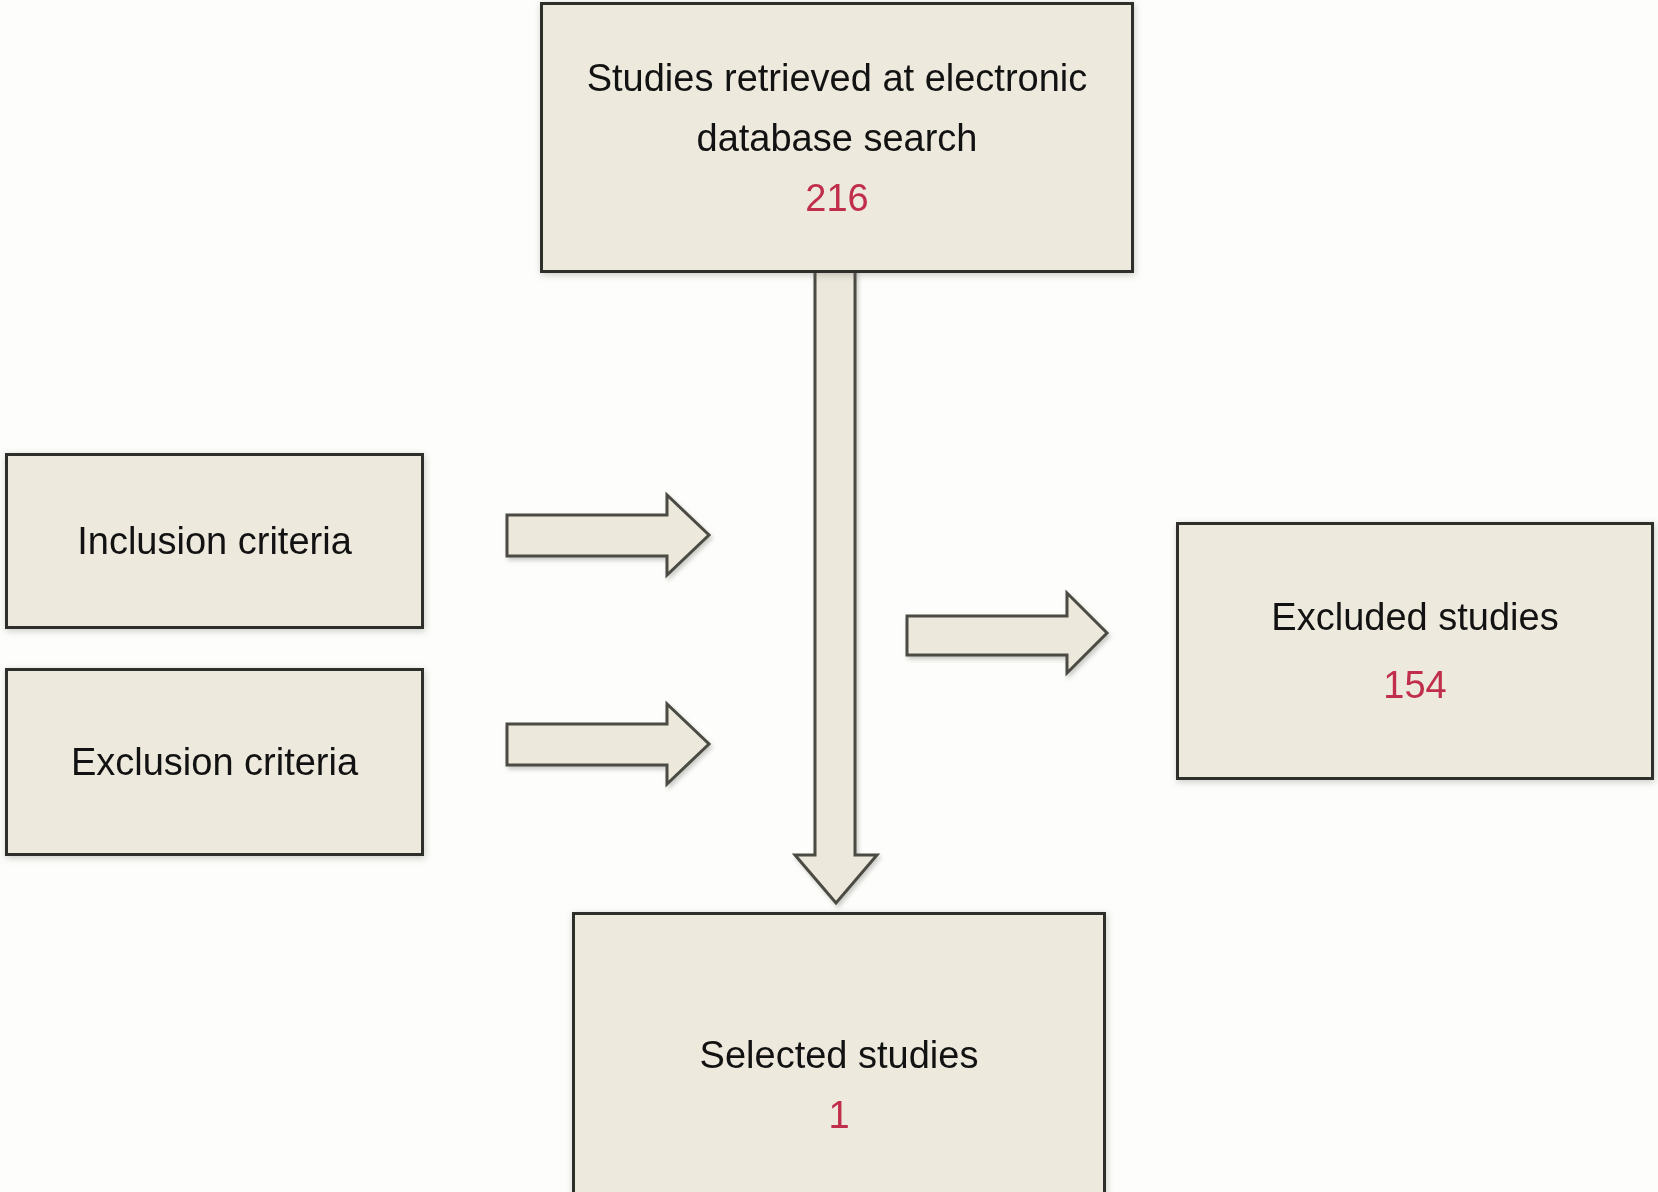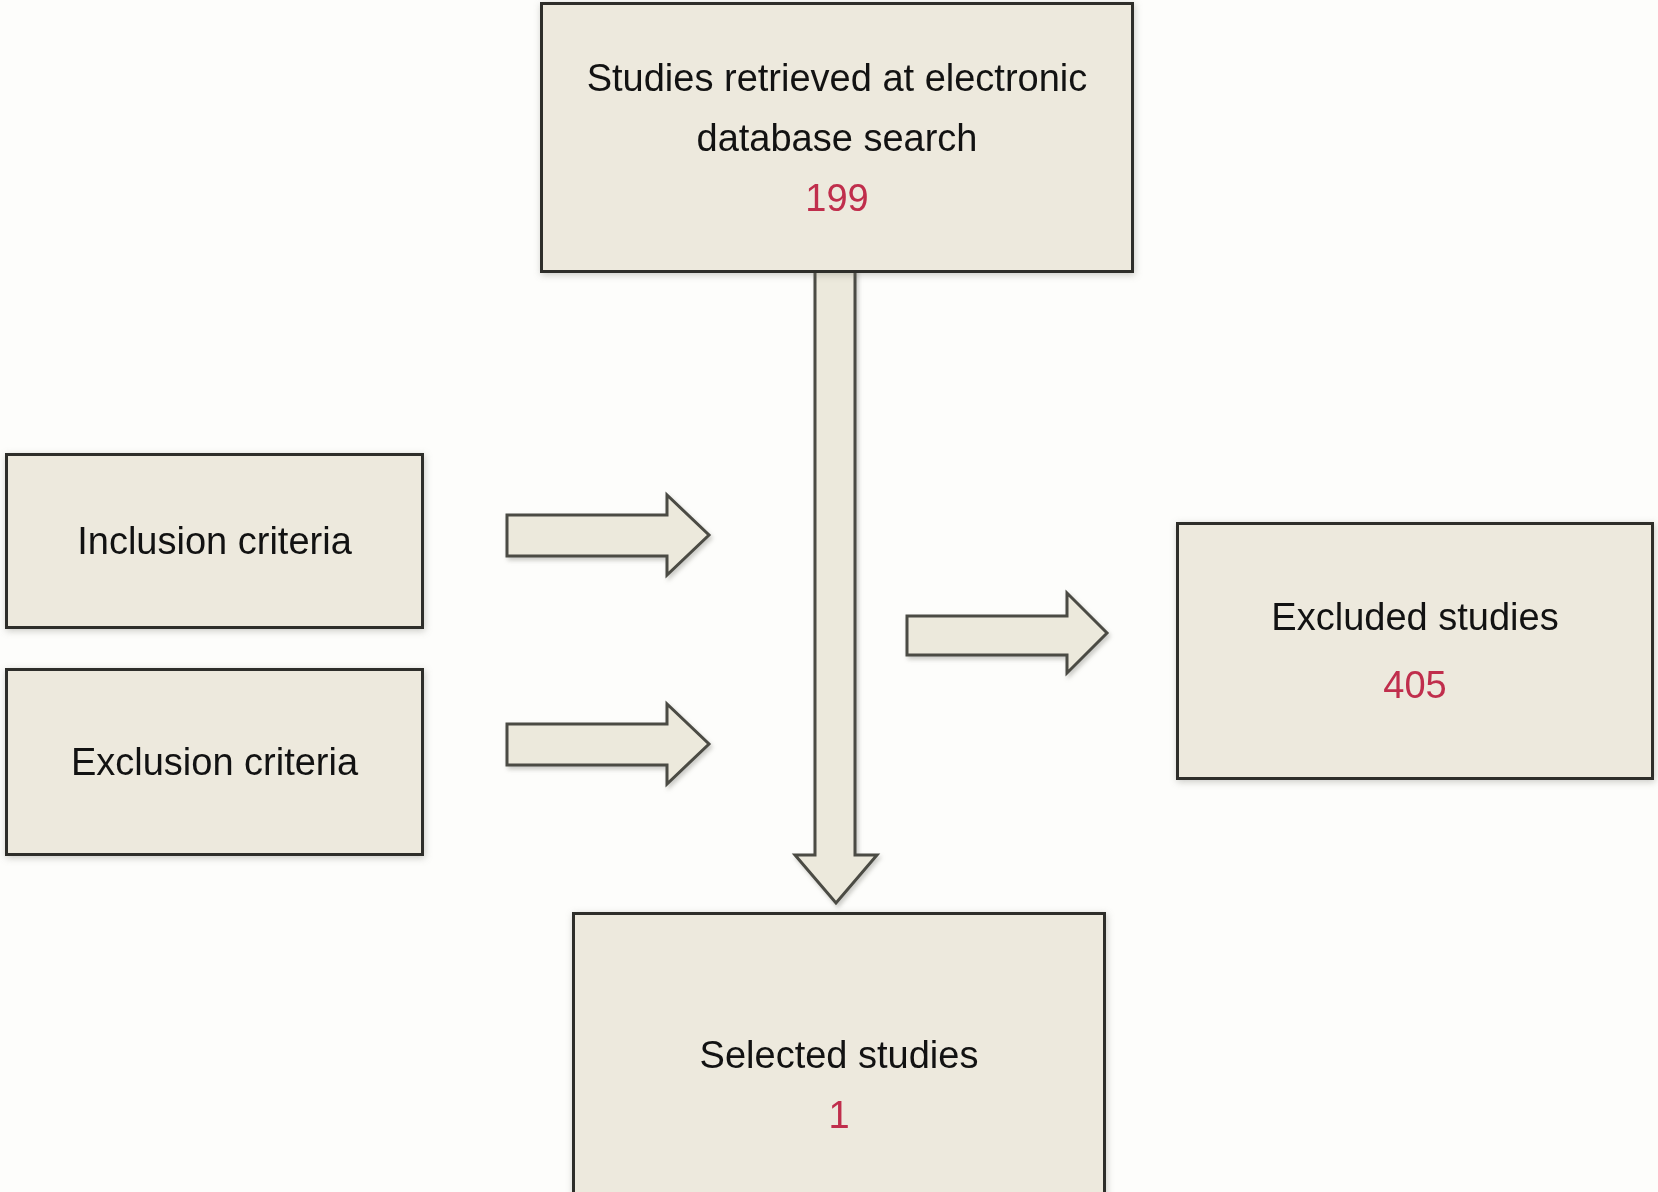--- a/index.html
+++ b/index.html
@@ -66,34 +66,34 @@
 
     <polygon class="arrow" points="507,515 667,515 667,495 709,535 667,575 667,556 507,556"></polygon>
 
     <polygon class="arrow" points="507,724 667,724 667,704 709,744 667,784 667,765 507,765"></polygon>
 
     <polygon class="arrow" points="907,616 1067,616 1067,593 1107,633 1067,673 1067,655 907,655"></polygon>
   </svg>
 
   <div class="box box-retrieved">
     <div class="label">Studies retrieved at electronic database search</div>
-    <div class="count">199</div>
+    <div class="count">216</div>
   </div>
 
   <div class="box box-inclusion">
     <div class="label">Inclusion criteria</div>
   </div>
 
   <div class="box box-exclusion">
     <div class="label">Exclusion criteria</div>
   </div>
 
   <div class="box box-excluded">
     <div class="label">Excluded studies</div>
-    <div class="count">405</div>
+    <div class="count">154</div>
   </div>
 
   <div class="box box-selected">
     <div class="label">Selected studies</div>
     <div class="count">1</div>
   </div>
 
 </div>
 
 </body></html>

